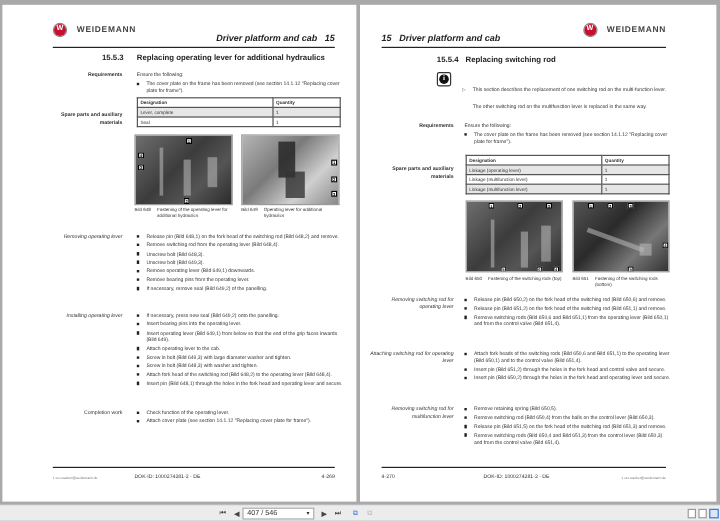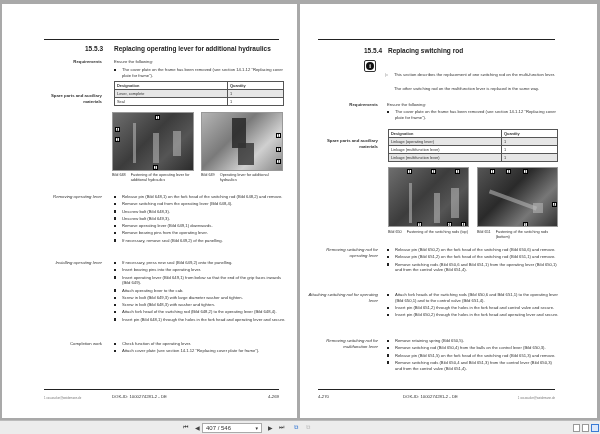--- a/index.html
+++ b/index.html
@@ -52,20 +52,30 @@
   .page-box .dd { position: absolute; right: 3px; top: 0; font-size: 5px; }
   .view-btn { position: absolute; top: 3px; width: 7px; height: 8px; border: 1px solid #999; background: #fff; }
   .view-btn.active { border-color: #3a7bd5; background: #dbe8fb; }
 </style>
 </head>
 <body>
 
 <div class="viewer">
 
   <div class="page left">
+    <div class="hdr">
+      <div class="logo">
+        <div class="logo-mark"></div>
+        <span class="logo-text">WEIDEMANN</span>
+      </div>
+      <div class="chapter">
+        <span>Driver platform and cab</span>&nbsp;&nbsp;
+        <span>15</span>
+      </div>
+    </div>
     <div class="hdr-line"></div>
 
     <div class="section-title" style="left:83px;top:41px;">15.5.3</div>
     <div class="section-title" style="left:112px;top:41px;">Replacing operating lever for additional hydraulics</div>
 
     <div class="label bold" style="left:30px;top:55px;">Requirements</div>
     <div class="text" style="left:112px;top:55px;">Ensure the following:</div>
     <ul class="bullets" style="left:112px;top:63px;width:170px;">
       <li>The cover plate on the frame has been removed (see section 14.1.12 "Replacing cover plate for frame").</li>
     </ul>
@@ -143,20 +153,30 @@
       <li>Attach cover plate (see section 14.1.12 "Replacing cover plate for frame").</li>
     </ul>
 
     <div class="ftr-line"></div>
     <div class="ftr small" style="left:42px;top:392px;">1 xxx.wacker@weidemann.de</div>
     <div class="ftr" style="left:110px;">DOK-ID: 1000274281-2 - DE</div>
     <div class="ftr" style="right:18px;">4-269</div>
   </div>
 
   <div class="page right">
+    <div class="hdr">
+      <div class="chapter">
+        <span>15</span>&nbsp;&nbsp;
+        <span>Driver platform and cab</span>
+      </div>
+      <div class="logo">
+        <div class="logo-mark"></div>
+        <span class="logo-text">WEIDEMANN</span>
+      </div>
+    </div>
     <div class="hdr-line"></div>
 
     <div class="section-title" style="left:64px;top:43px;">15.5.4</div>
     <div class="section-title" style="left:88px;top:43px;">Replacing switching rod</div>
 
     <div class="info-icon" style="left:64px;top:56px;">
         <span>i</span>
       </div>
 
     <div class="tri" style="left:85px;top:68px;">▷</div>

